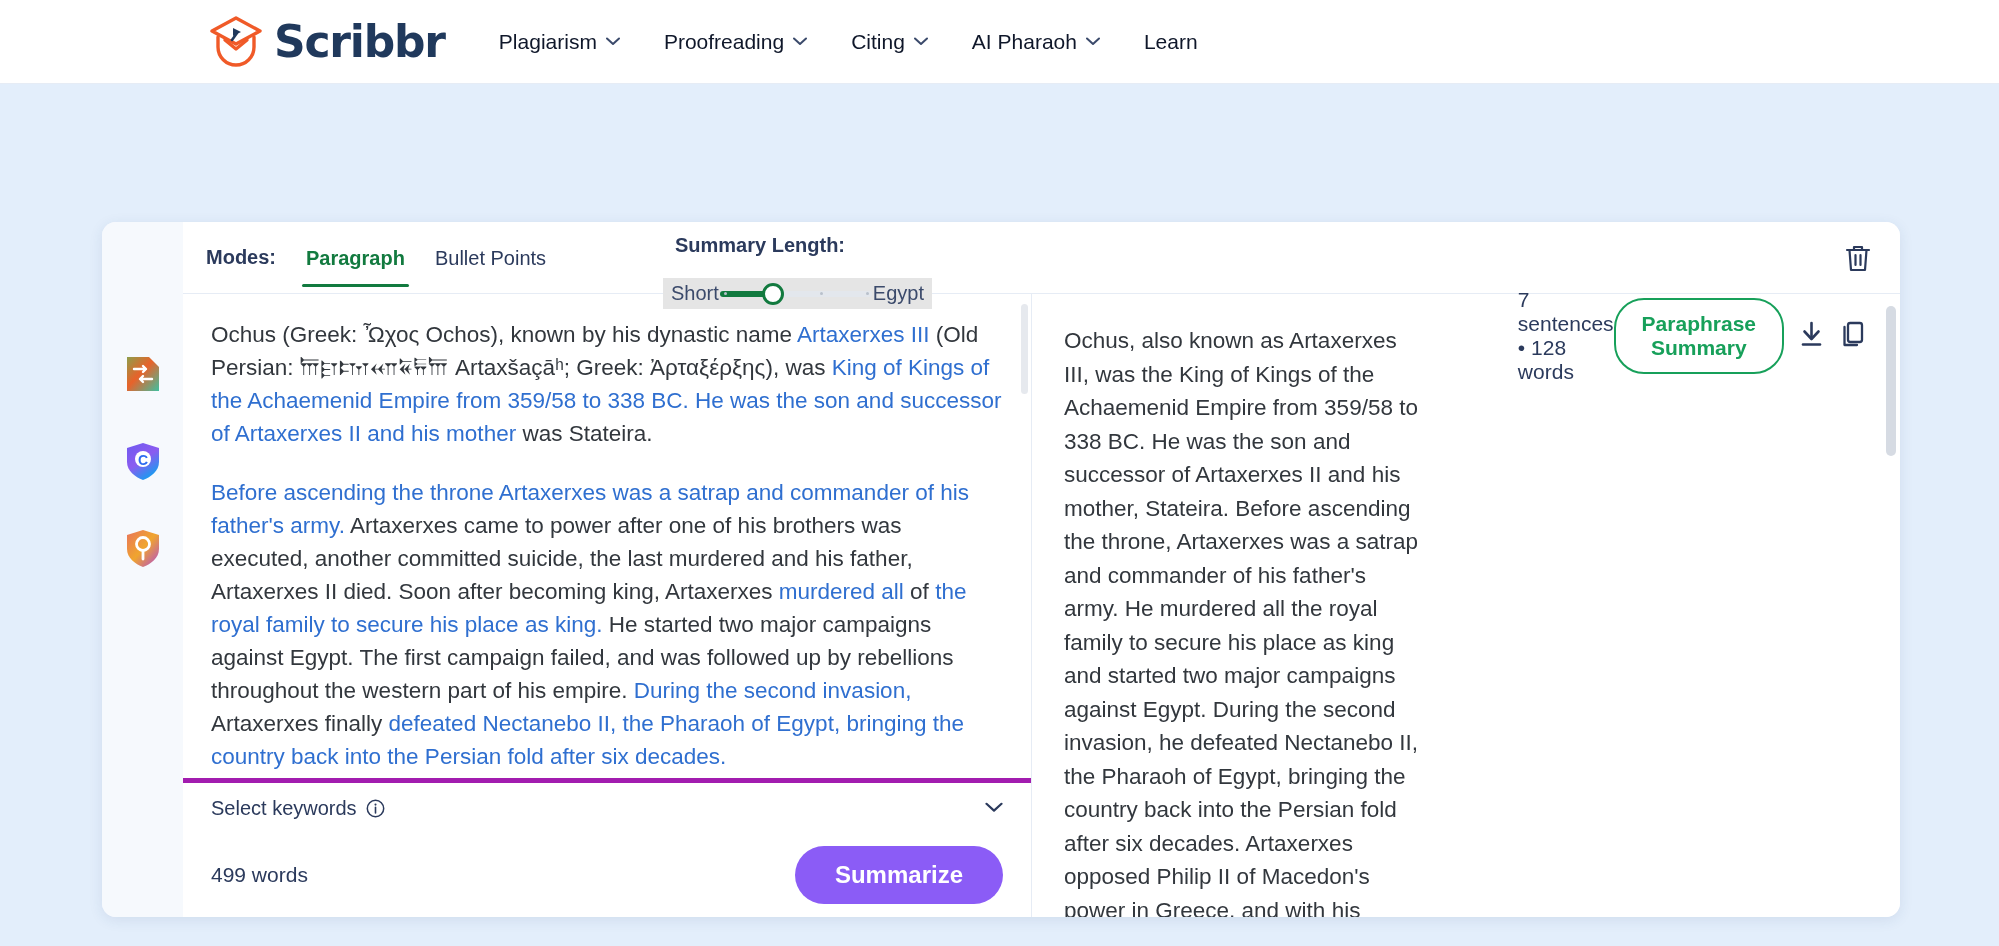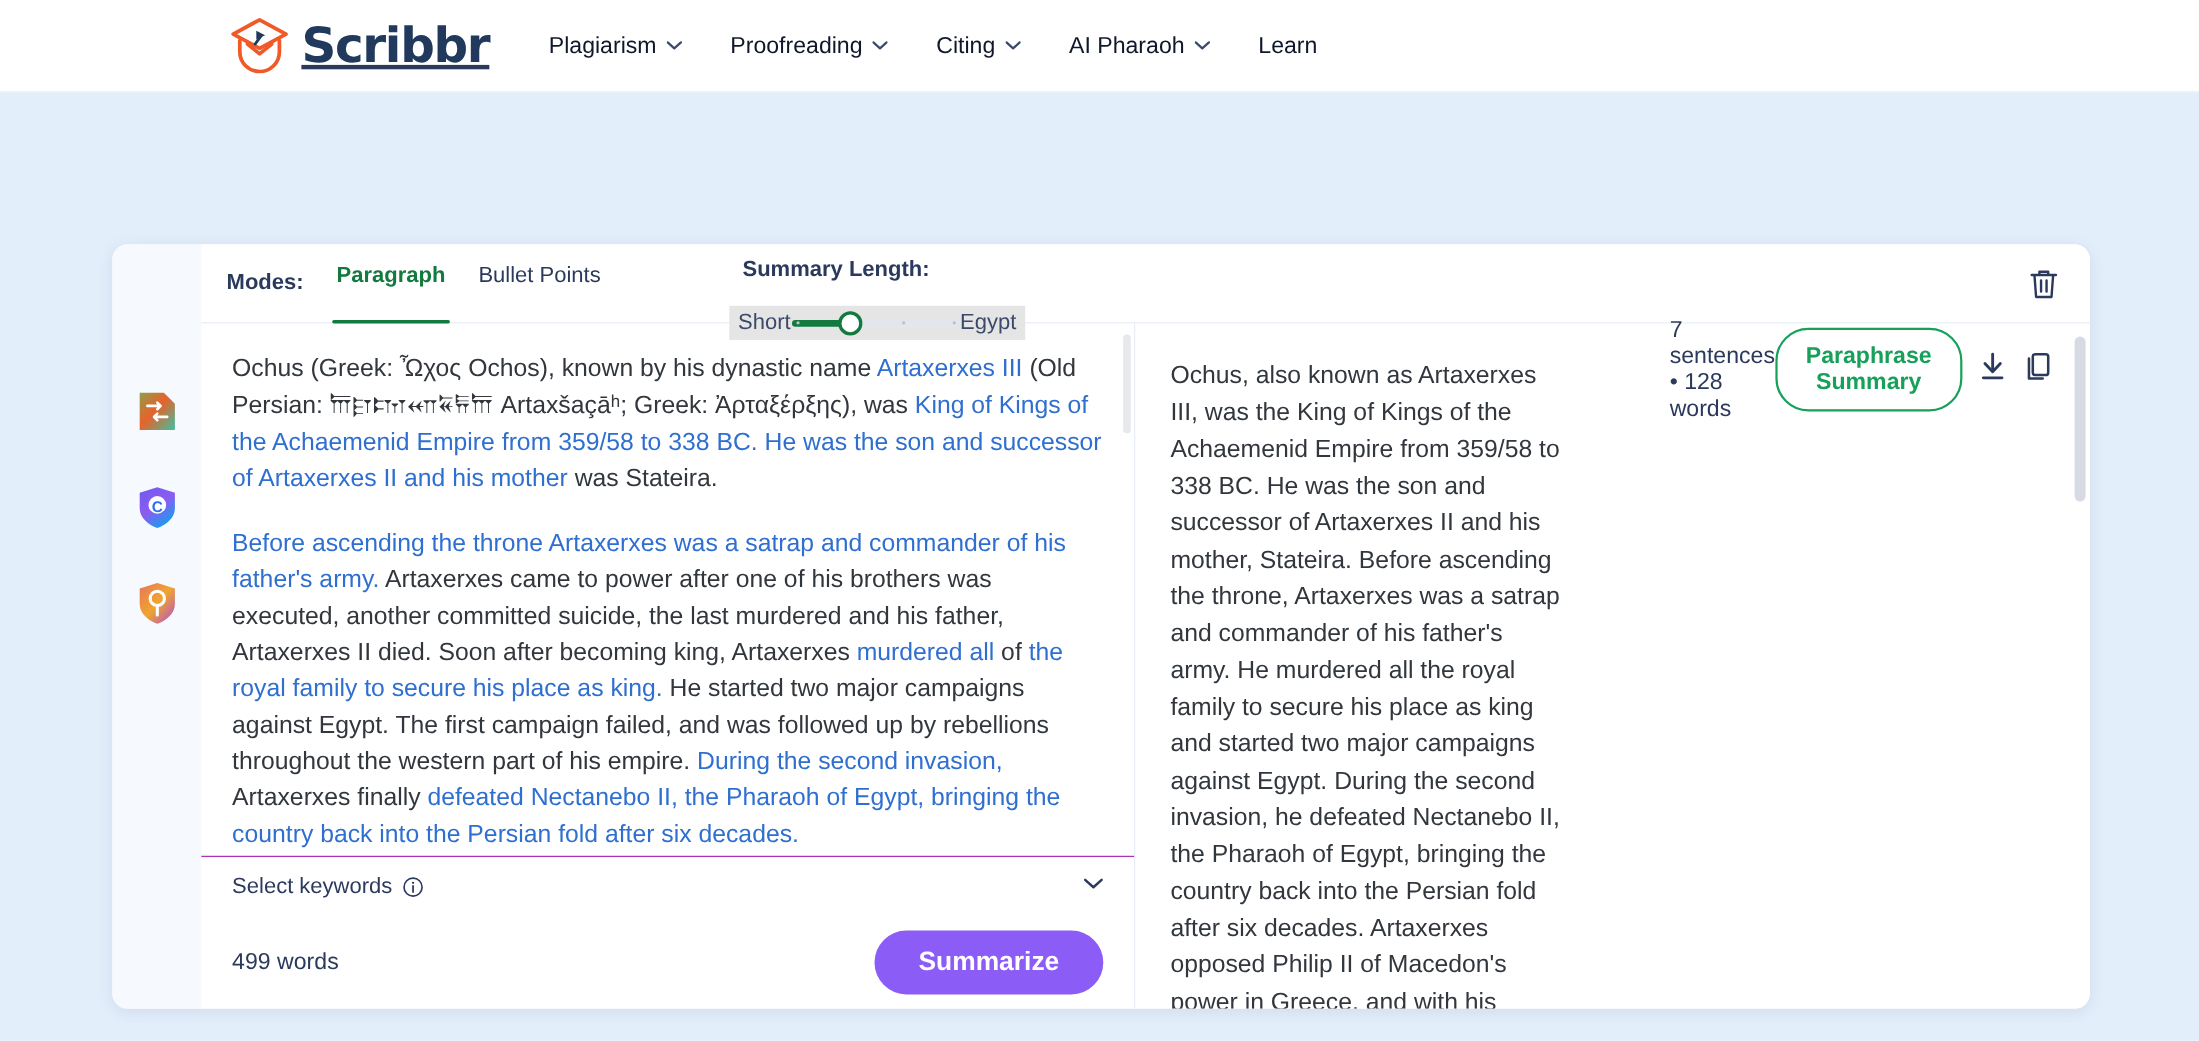--- a/index.html
+++ b/index.html
@@ -26,21 +26,20 @@
     display: flex;
     align-items: center;
     border-bottom: 1px solid #e6ecf5;
     z-index: 50;
   }
   .logo-wrap {
     display: flex;
     align-items: center;
     margin-left: 208px;
     gap: 10px;
-    text-decoration: underline;
   }
   .logo-mark { width: 56px; height: 56px; display: block; }
   .logo-text {
     font-size: 44px;
     font-weight: 700;
     color: #20395c;
     letter-spacing: -1.2px;
     font-family: "DejaVu Sans", sans-serif;
   }
   .nav-links {
@@ -133,21 +132,21 @@
     font-size: 20px;
     font-weight: 700;
     color: #2b3a5c;
   }
   .mode-tab {
     margin-left: 30px;
     font-size: 20px;
     color: #2b3a5c;
     cursor: pointer;
     position: relative;
-    padding-bottom: 32px;
+    padding-bottom: 17px;
     top: 9px;
   }
   .mode-tab.active { color: #127a3f; font-weight: 600; }
   .mode-tab.active::after {
     content: "";
     position: absolute;
     left: -4px; right: -4px; bottom: 0;
     height: 3px;
     background: #127a3f;
     border-radius: 2px;
@@ -258,21 +257,21 @@
     color: #32373d;
     flex: 1;
     min-height: 0;
     overflow: hidden;
   }
 
   
   .kw-row {
     height: 55px;
     flex: 0 0 55px;
-    border-top: 1px solid #a21caf;
+    border-top: 5px solid #a21caf;
     display: flex;
     align-items: center;
     padding: 0 28px;
     position: relative;
   }
   .kw-label {
     font-size: 20px;
     color: #2b3a5c;
     font-weight: 400;
   }

